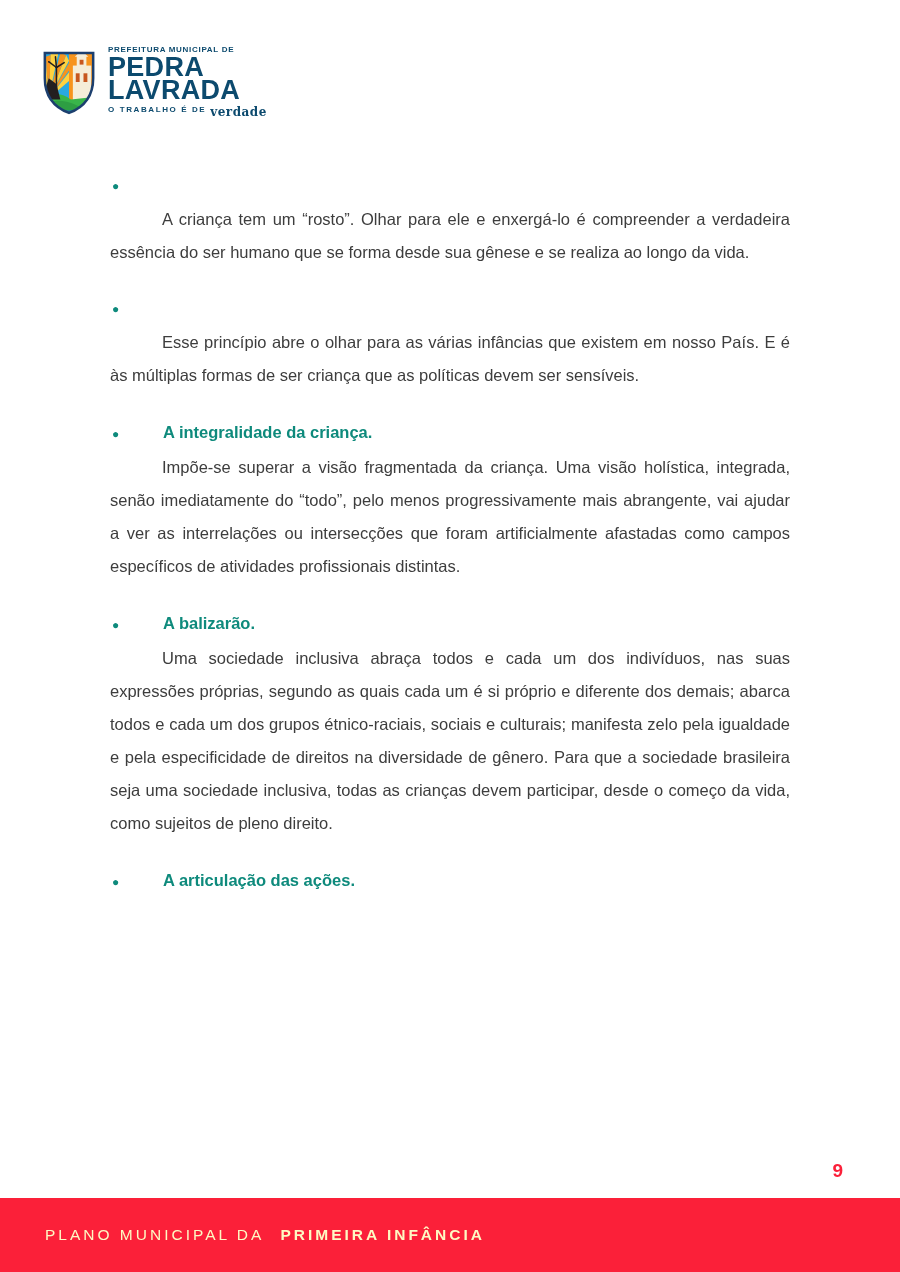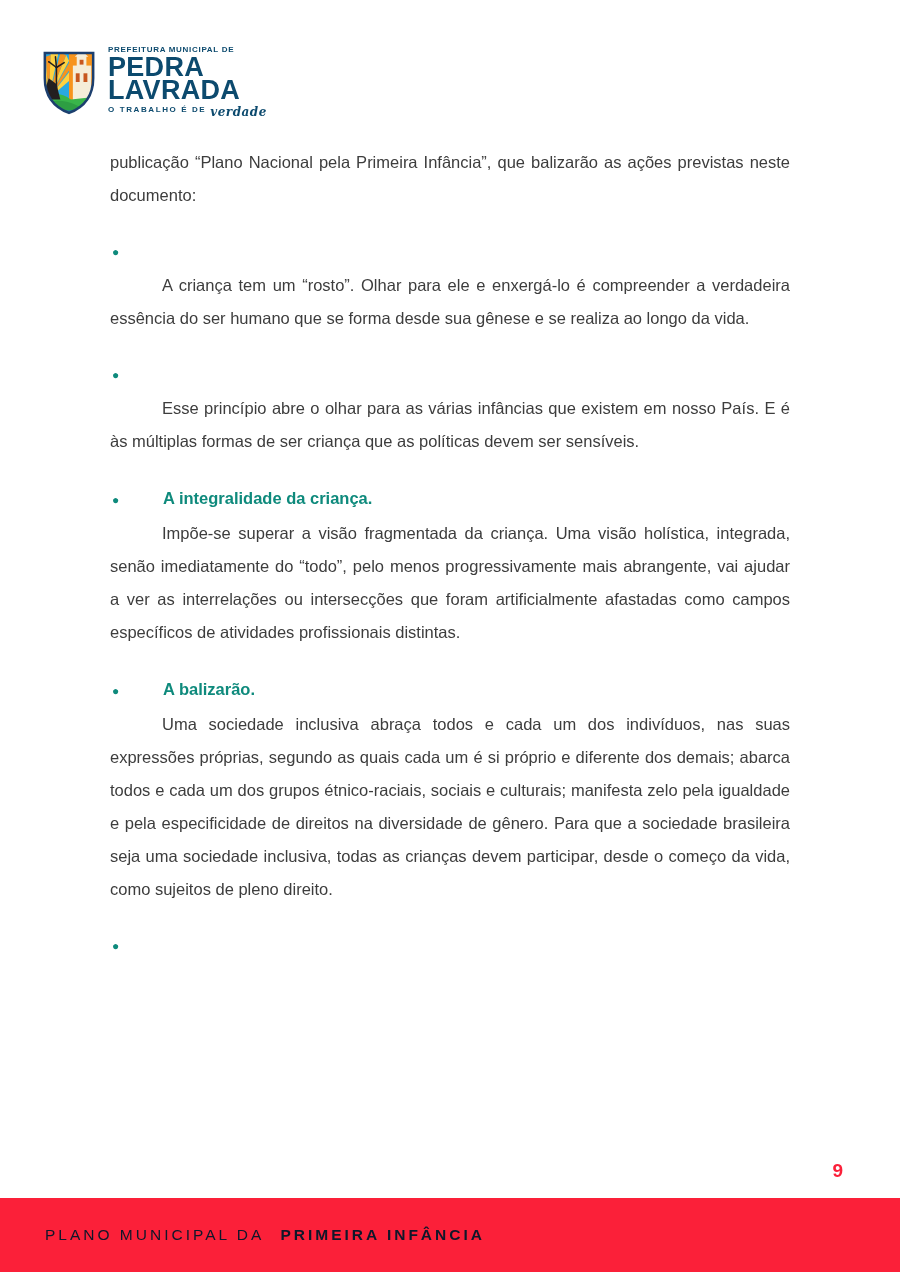--- a/index.html
+++ b/index.html
@@ -30,21 +30,21 @@
   }
   .logo-name {
     font-size: 27px; font-weight: 800; line-height: 23px;
     letter-spacing: 0.3px;
   }
   .logo-tagline {
     margin-top: 3px; display: flex; align-items: flex-start; gap: 4px;
     font-size: 8px; font-weight: bold; letter-spacing: 1.6px;
   }
   .logo-tagline .script {
-    font-family: "DejaVu Serif", serif; font-style: italic;
+    font-family: "DejaVu Serif", serif; 
     font-size: 12px; letter-spacing: 0.5px; font-weight: bold;
   }
 
   
   .content {
     position: absolute; left: 110px; top: 146px; width: 680px;
     color: #3d3d3d; font-size: 16.5px; line-height: 33px;
   }
   .intro { text-align: justify; }
   .section-heading {
@@ -66,21 +66,21 @@
     position: absolute; top: 1160px; right: 57px;
     color: #FB2039; font-weight: bold; font-size: 19px;
   }
 
   
   .footer-bar {
     position: absolute; left: 0; right: 0; bottom: 0; height: 74px;
     background: #FB2039;
     display: flex; align-items: center;
     padding-left: 45px;
-    color: #0f172a; font-size: 15.5px; letter-spacing: 3px;
+    color: #fef9c3; font-size: 15.5px; letter-spacing: 3px;
   }
   .footer-regular { font-weight: normal; }
   .footer-bold { font-weight: bold; margin-left: 16px; }
 </style>
 </head>
 <body>
 
 <div class="page">
 
   <div class="logo">
@@ -129,21 +129,20 @@
       <div class="logo-name">LAVRADA</div>
       <div class="logo-tagline">
         <span>O TRABALHO É DE</span>
         <span class="script">verdade</span>
       </div>
     </div>
   </div>
 
   <div class="content">
 
-    <p class="intro">publicação “Plano Nacional pela Primeira Infância”, que balizarão as ações previstas neste documento:</p>
 
     <div class="section-heading">
       <span class="bullet">●</span>
     </div>
     <p class="body-para">A criança tem um “rosto”. Olhar para ele e enxergá-lo é compreender a verdadeira essência do ser humano que se forma desde sua gênese e se realiza ao longo da vida.</p>
 
     <div class="section-heading">
       <span class="bullet">●</span>
     </div>
     <p class="body-para">Esse princípio abre o olhar para as várias infâncias que existem em nosso País. E é às múltiplas formas de ser criança que as políticas devem ser sensíveis.</p>
@@ -155,20 +154,21 @@
     <p class="body-para">Impõe-se superar a visão fragmentada da criança. Uma visão holística, integrada, senão imediatamente do “todo”, pelo menos progressivamente mais abrangente, vai ajudar a ver as interrelações ou intersecções que foram artificialmente afastadas como campos específicos de atividades profissionais distintas.</p>
 
     <div class="section-heading">
       <span class="bullet">●</span>
       <span class="heading-text">A balizarão.</span>
     </div>
     <p class="body-para">Uma sociedade inclusiva abraça todos e cada um dos indivíduos, nas suas expressões próprias, segundo as quais cada um é si próprio e diferente dos demais; abarca todos e cada um dos grupos étnico-raciais, sociais e culturais; manifesta zelo pela igualdade e pela especificidade de direitos na diversidade de gênero. Para que a sociedade brasileira seja uma sociedade inclusiva, todas as crianças devem participar, desde o começo da vida, como sujeitos de pleno direito.</p>
 
     <div class="section-heading">
       <span class="bullet">●</span>
+      <span class="heading-text">A articulação das ações.</span>
     </div>
 
   </div>
 
   <div class="page-number">9</div>
 
   <div class="footer-bar">
     <span class="footer-regular">PLANO MUNICIPAL DA</span>
     <span class="footer-bold">PRIMEIRA INFÂNCIA</span>
   </div>

